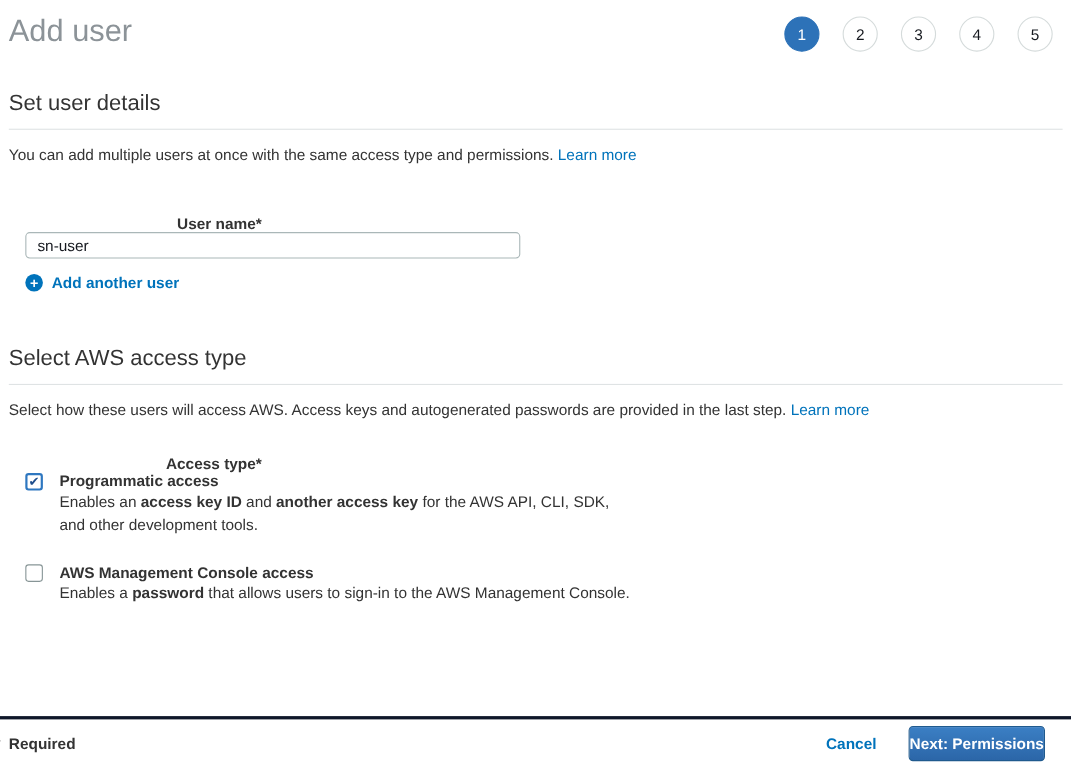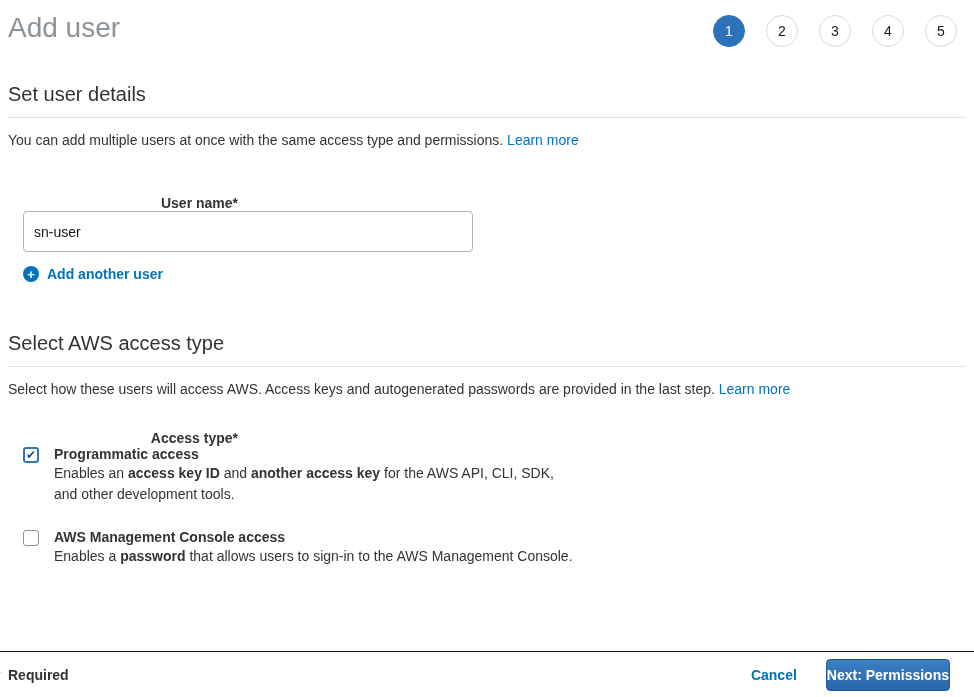--- a/index.html
+++ b/index.html
@@ -43,21 +43,21 @@
 
   
   .form-row { display: flex; margin-top: 37px; flex-direction: column; }
   .form-label {
     width: 230px; text-align: right; font-weight: bold; font-size: 14px;
     padding-top: 8px; flex-shrink: 0; color: #333;
   }
   .form-label.top { padding-top: 1px; }
   .form-content { margin-left: 15px; }
   .text-input {
-    width: 450px; height: 41px;
+    width: 450px; height: 24px;
     border: 1px solid #aab7b8; border-radius: 4px;
     padding: 0 10px; font-size: 14px; color: #16191f;
     font-family: "Liberation Sans", sans-serif;
     outline: none; background: #fff;
   }
   .add-user-row { margin-top: 14px; display: flex; align-items: center; }
   .plus-icon {
     width: 16px; height: 16px; border-radius: 50%;
     background: #0073bb; color: #ffffff;
     display: inline-flex; align-items: center; justify-content: center;
@@ -76,21 +76,21 @@
     font-size: 12px; color: transparent;
   }
   .checkbox.checked { border: 2px solid #2e77c0; color: #1f4e8c; }
   .option-body { margin-left: 15px; max-width: 525px; }
   .option-title { font-size: 14px; font-weight: bold; color: #333; }
   .option-desc { font-size: 14px; line-height: 21px; margin-top: 1px; color: #333; }
 
   
   .footer {
     position: absolute; left: 0; right: 0; bottom: 0; height: 46px;
-    border-top: 1px solid #0f172a; background: #ffffff;
+    border-top: 3px solid #0f172a; background: #ffffff;
     display: flex; align-items: center; justify-content: space-between;
     padding: 0 24px 0 8px;
   }
   .required-wrap { position: relative; font-size: 14px; font-weight: bold; color: #333; }
   .required-asterisk { position: absolute; left: -13px; top: 0; }
   .footer-actions { display: flex; align-items: center; gap: 29px; }
   .cancel-link { font-size: 14px; text-align: center; }
   .primary-button {
     background: linear-gradient(180deg, #3b7fc4, #2b66a8);
     border: 1px solid #205a8e; border-radius: 4px;

